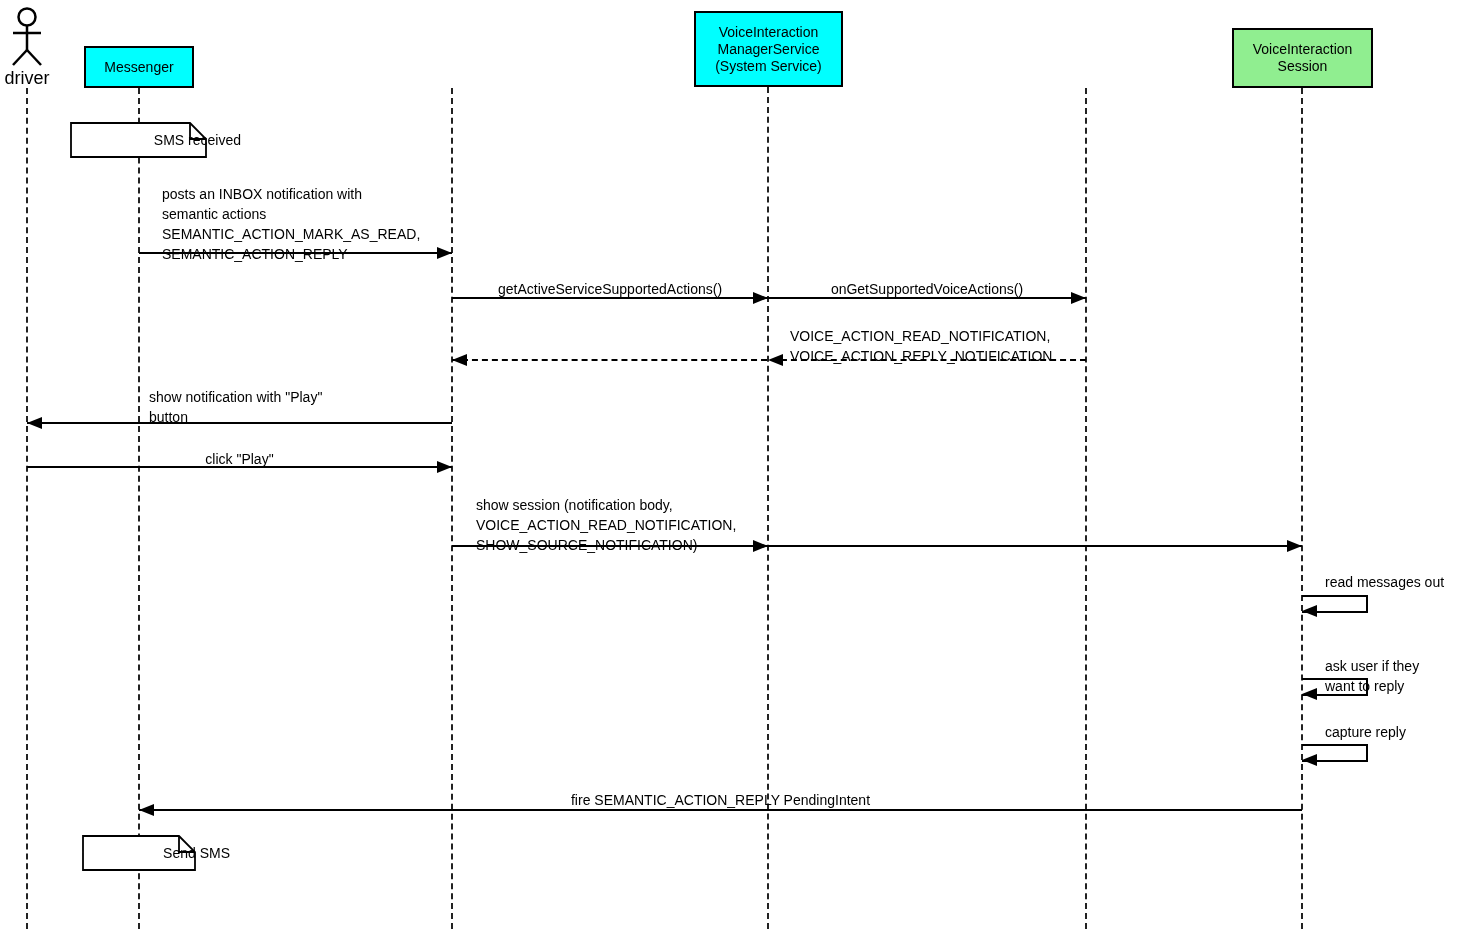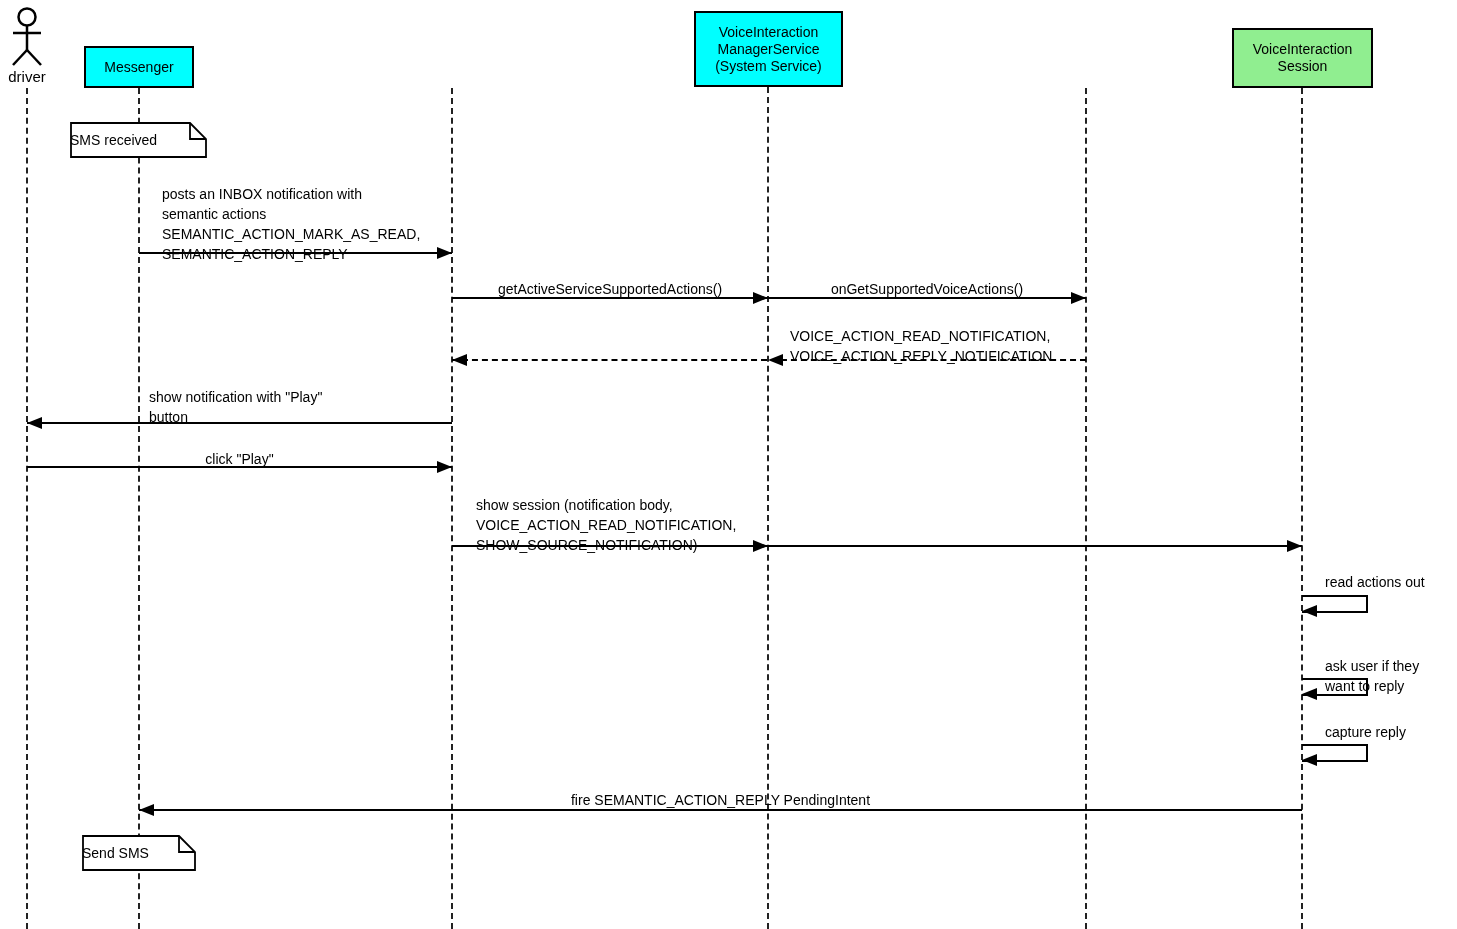--- a/index.html
+++ b/index.html
@@ -22,21 +22,21 @@
   .ah-r { position:absolute; width:0; height:0;
     border-top:6px solid transparent; border-bottom:6px solid transparent;
     border-left:15px solid #000; }
   .ah-l { position:absolute; width:0; height:0;
     border-top:6px solid transparent; border-bottom:6px solid transparent;
     border-right:15px solid #000; }
   .selfloop { position:absolute; width:66px; height:18px; box-sizing:border-box;
     border:2px solid #000; border-left:none; }
   .note { position:absolute; }
   .note-text { position:absolute; width:100%; top:50%; transform:translateY(-50%);
-    text-align:left; padding-right:8px; box-sizing:border-box; }
+    text-align:right; padding-right:8px; box-sizing:border-box;margin-left:41px; }
   .actor-label { position:absolute; text-align:center; }
   svg { display:block; }
 </style>
 </head>
 <body>
 
 <div id="canvas">
 
   <div class="lifeline" style="left:26px; top:88px; height:841px;"></div>
   <div class="lifeline" style="left:138px; top:88px; height:841px;"></div>
@@ -45,21 +45,21 @@
   <div class="lifeline" style="left:1085px; top:88px; height:841px;"></div>
   <div class="lifeline" style="left:1301px; top:88px; height:841px;"></div>
 
   <svg style="position:absolute; left:8px; top:5px;" width="40" height="62">
     <circle cx="19" cy="12" r="8.5" fill="none" stroke="#000" stroke-width="2.5"></circle>
     <line x1="19" y1="20.5" x2="19" y2="45" stroke="#000" stroke-width="2.5"></line>
     <line x1="5" y1="28" x2="33" y2="28" stroke="#000" stroke-width="2.5"></line>
     <line x1="19" y1="45" x2="5" y2="60" stroke="#000" stroke-width="2.5"></line>
     <line x1="19" y1="45" x2="33" y2="60" stroke="#000" stroke-width="2.5"></line>
   </svg>
-  <div class="actor-label" style="left:0px; top:68px; width:54px; font-size:15px;">driver</div>
+  <div class="actor-label" style="left:0px; top:68px; width:54px; font-size:18px;">driver</div>
 
   <div class="participant" style="left:84px; top:46px; width:110px; height:42px;">
     <span>Messenger</span>
   </div>
   <div class="participant" style="left:694px; top:11px; width:149px; height:76px;">
     <span>VoiceInteraction
 ManagerService
 (System Service)</span>
   </div>
   <div class="participant green" style="left:1232px; top:28px; width:141px; height:60px;">
@@ -107,21 +107,21 @@
 
   <div class="msg-label" style="left:476px; top:495px;">show session (notification body,
 VOICE_ACTION_READ_NOTIFICATION,
 SHOW_SOURCE_NOTIFICATION)</div>
   <div class="line" style="left:452px; top:545px; width:316px;"></div>
   <div class="ah-r" style="left:753px; top:540px;"></div>
 
   <div class="line" style="left:768px; top:545px; width:534px;"></div>
   <div class="ah-r" style="left:1287px; top:540px;"></div>
 
-  <div class="msg-label" style="left:1325px; top:572px;">read actions out</div>
+  <div class="msg-label" style="left:1325px; top:572px;">read messages out</div>
   <div class="selfloop" style="left:1302px; top:595px;"></div>
   <div class="ah-l" style="left:1302px; top:605px;"></div>
 
   <div class="msg-label" style="left:1325px; top:656px;">ask user if they
 want to reply</div>
   <div class="selfloop" style="left:1302px; top:678px;"></div>
   <div class="ah-l" style="left:1302px; top:688px;"></div>
 
   <div class="msg-label" style="left:1325px; top:722px;">capture reply</div>
   <div class="selfloop" style="left:1302px; top:744px;"></div>

